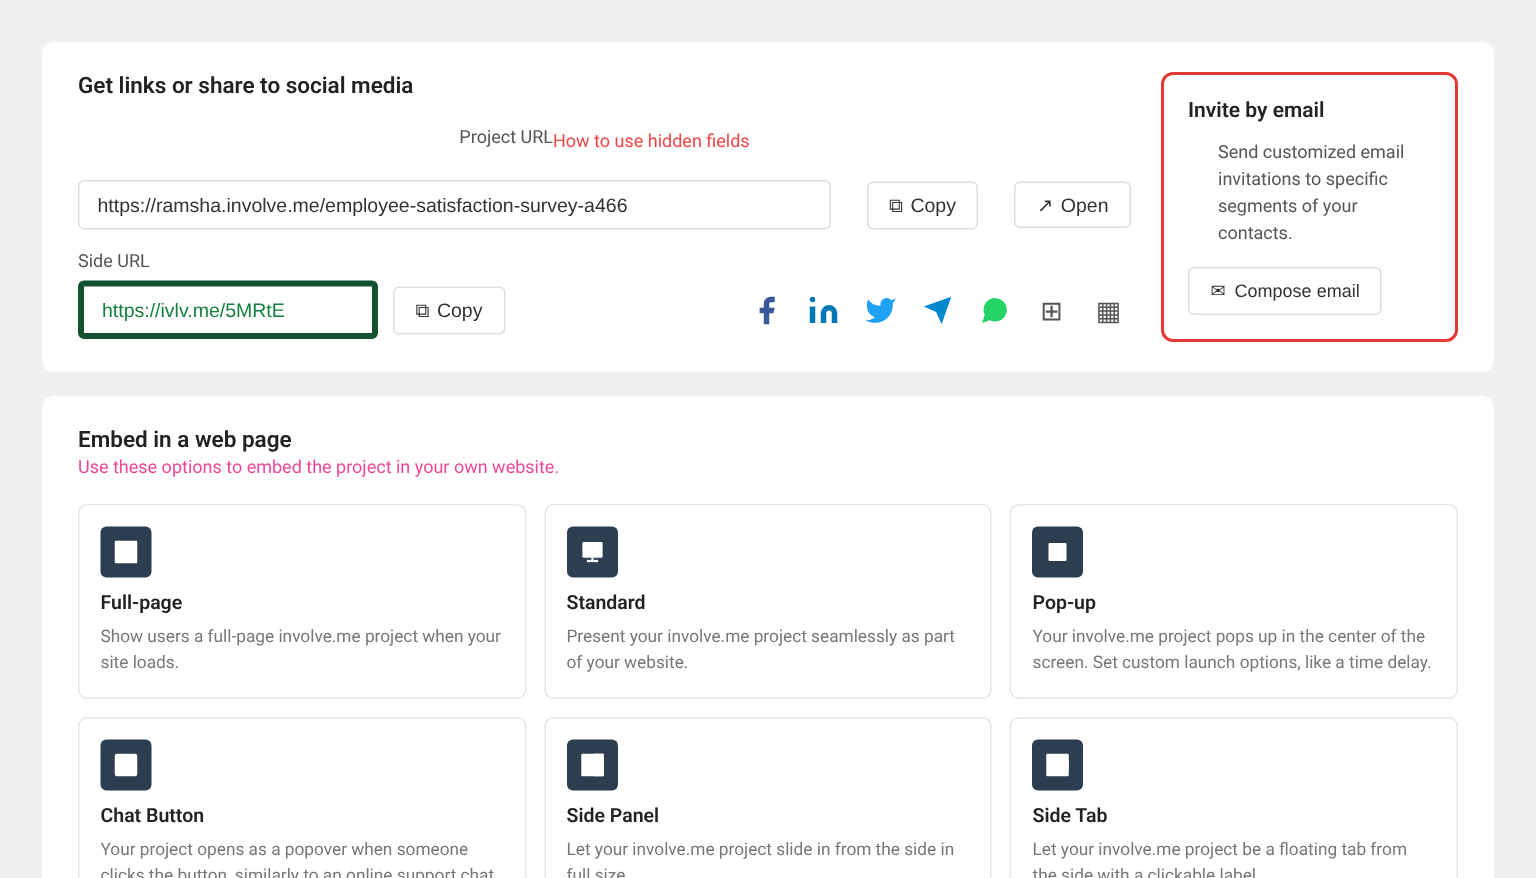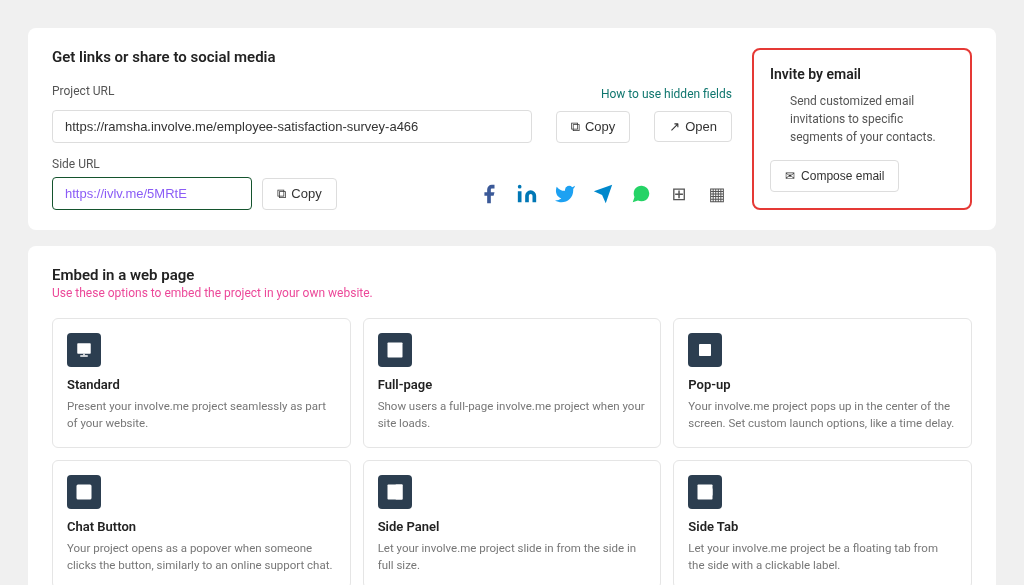--- a/index.html
+++ b/index.html
@@ -56,36 +56,36 @@
       border-radius: 4px;
       font-size: 13px;
       color: #333;
       background: #fff;
       outline: none;
     }
     .url-input-short {
       width: 200px;
       flex: none;
       padding: 8px 12px;
-      border: 1px solid #14532d;
-      border-radius: 4px;
-      font-size: 13px;
-      color: #8b5cf6;
+      border: 4px solid #14532d;
+      border-radius: 4px;
+      font-size: 13px;
+      color: #15803d;
       background: #fff;
       outline: none;
     }
     .header-row {
       display: flex;
       align-items: center;
-      justify-content: space-between;
-      margin-bottom: 6px;
+      justify-content: center;
+      margin-bottom: 16px;
     }
     .hidden-fields-link {
       font-size: 12px;
-      color: #0f766e;
+      color: #ef4444;
       text-decoration: none;
     }
     .btn {
       display: inline-flex;
       align-items: center;
       gap: 5px;
       padding: 7px 14px;
       border-radius: 4px;
       font-size: 13px;
       cursor: pointer;
@@ -119,21 +119,21 @@
       justify-content: center;
       font-size: 14px;
       cursor: pointer;
       color: #555;
       background: none;
       border: none;
     }
 
     
     .invite-card {
-      width: 220px;
+      width: 198px;
       border: 2.5px solid #e53935;
       border-radius: 8px;
       padding: 16px;
       flex-shrink: 0;
     }
     .invite-title {
       font-size: 14px;
       font-weight: 600;
       color: #222;
       margin-bottom: 10px;
@@ -299,42 +299,42 @@
       </button>
     </div>
   </div>
 
   <div class="embed-card">
     <div class="embed-title">Embed in a web page</div>
     <div class="embed-subtitle">Use these options to embed the project in your own website.</div>
     <div class="embed-grid">
 
       <div class="embed-item">
+        <div class="embed-icon fullpage">
+          <svg viewBox="0 0 24 24">
+              <rect x="2" y="2" width="20" height="20" rx="1"></rect>
+            </svg>
+        </div>
+        <div class="embed-item-title">Full-page</div>
+        <div class="embed-item-desc">Show users a full-page involve.me project when your site loads.</div>
+      </div>
+
+      <div class="embed-item">
         <div class="embed-icon standard">
           <svg viewBox="0 0 24 24">
               <rect x="3" y="3" width="18" height="14" rx="1"></rect>
               <rect x="7" y="19" width="10" height="2"></rect>
               <line x1="12" y1="17" x2="12" y2="19" stroke="#fff" stroke-width="2"></line>
             </svg>
         </div>
         <div class="embed-item-title">Standard</div>
         <div class="embed-item-desc">Present your involve.me project seamlessly as part of your website.</div>
       </div>
 
       <div class="embed-item">
-        <div class="embed-icon fullpage">
-          <svg viewBox="0 0 24 24">
-              <rect x="2" y="2" width="20" height="20" rx="1"></rect>
-            </svg>
-        </div>
-        <div class="embed-item-title">Full-page</div>
-        <div class="embed-item-desc">Show users a full-page involve.me project when your site loads.</div>
-      </div>
-
-      <div class="embed-item">
         <div class="embed-icon popup">
           <svg viewBox="0 0 24 24">
               <rect x="4" y="4" width="16" height="16" rx="1"></rect>
               <rect x="7" y="7" width="10" height="10" rx="1" fill="none" stroke="#fff" stroke-width="1.5"></rect>
             </svg>
         </div>
         <div class="embed-item-title">Pop-up</div>
         <div class="embed-item-desc">Your involve.me project pops up in the center of the screen. Set custom launch options, like a time delay.</div>
       </div>
 

